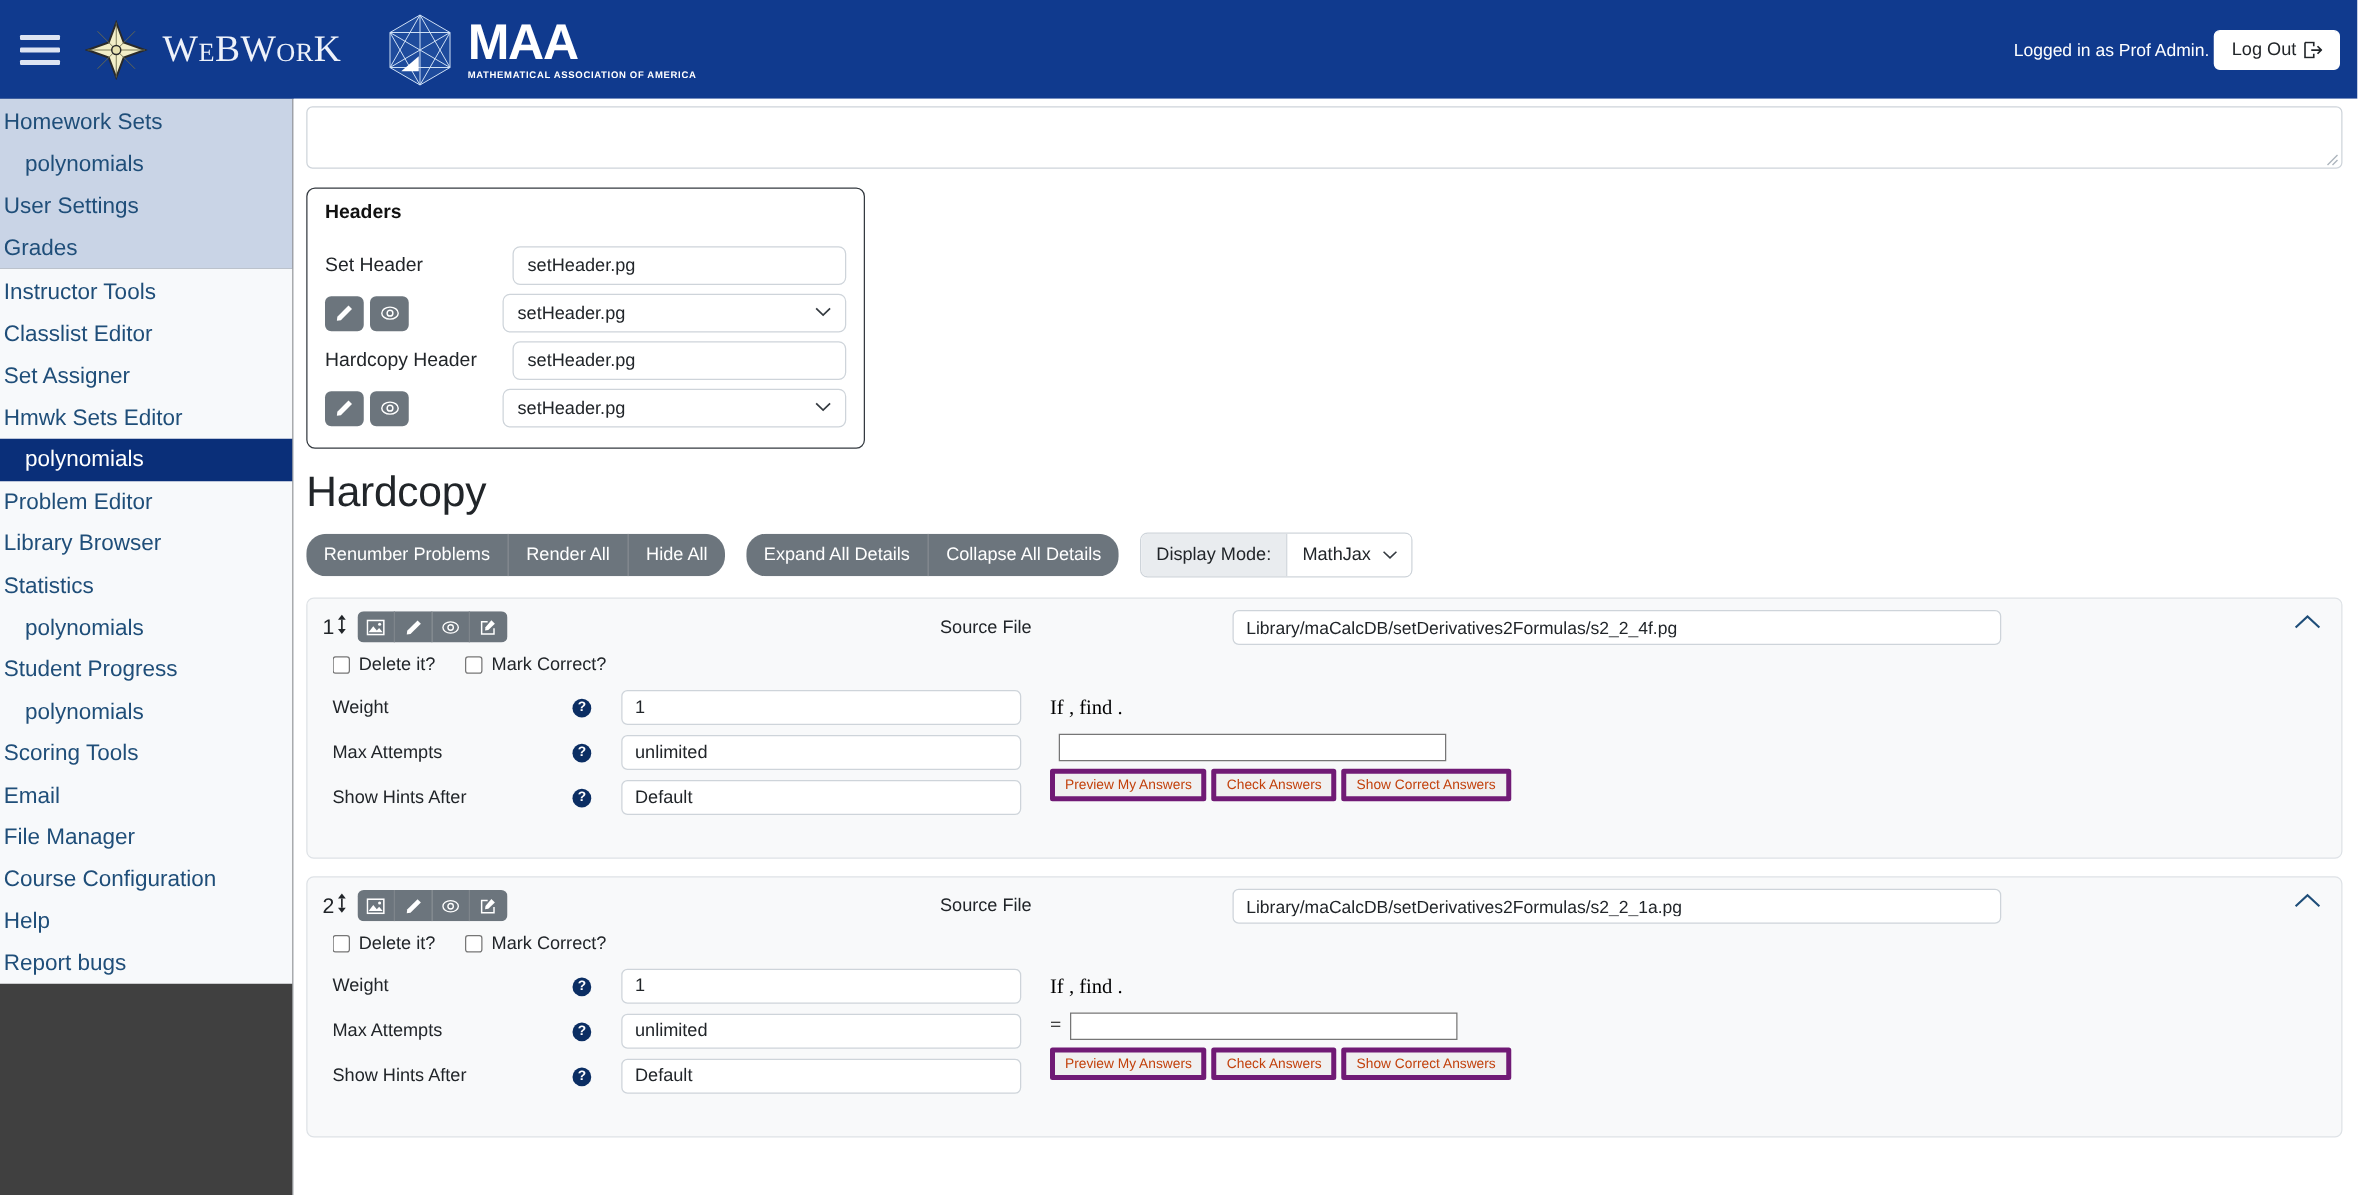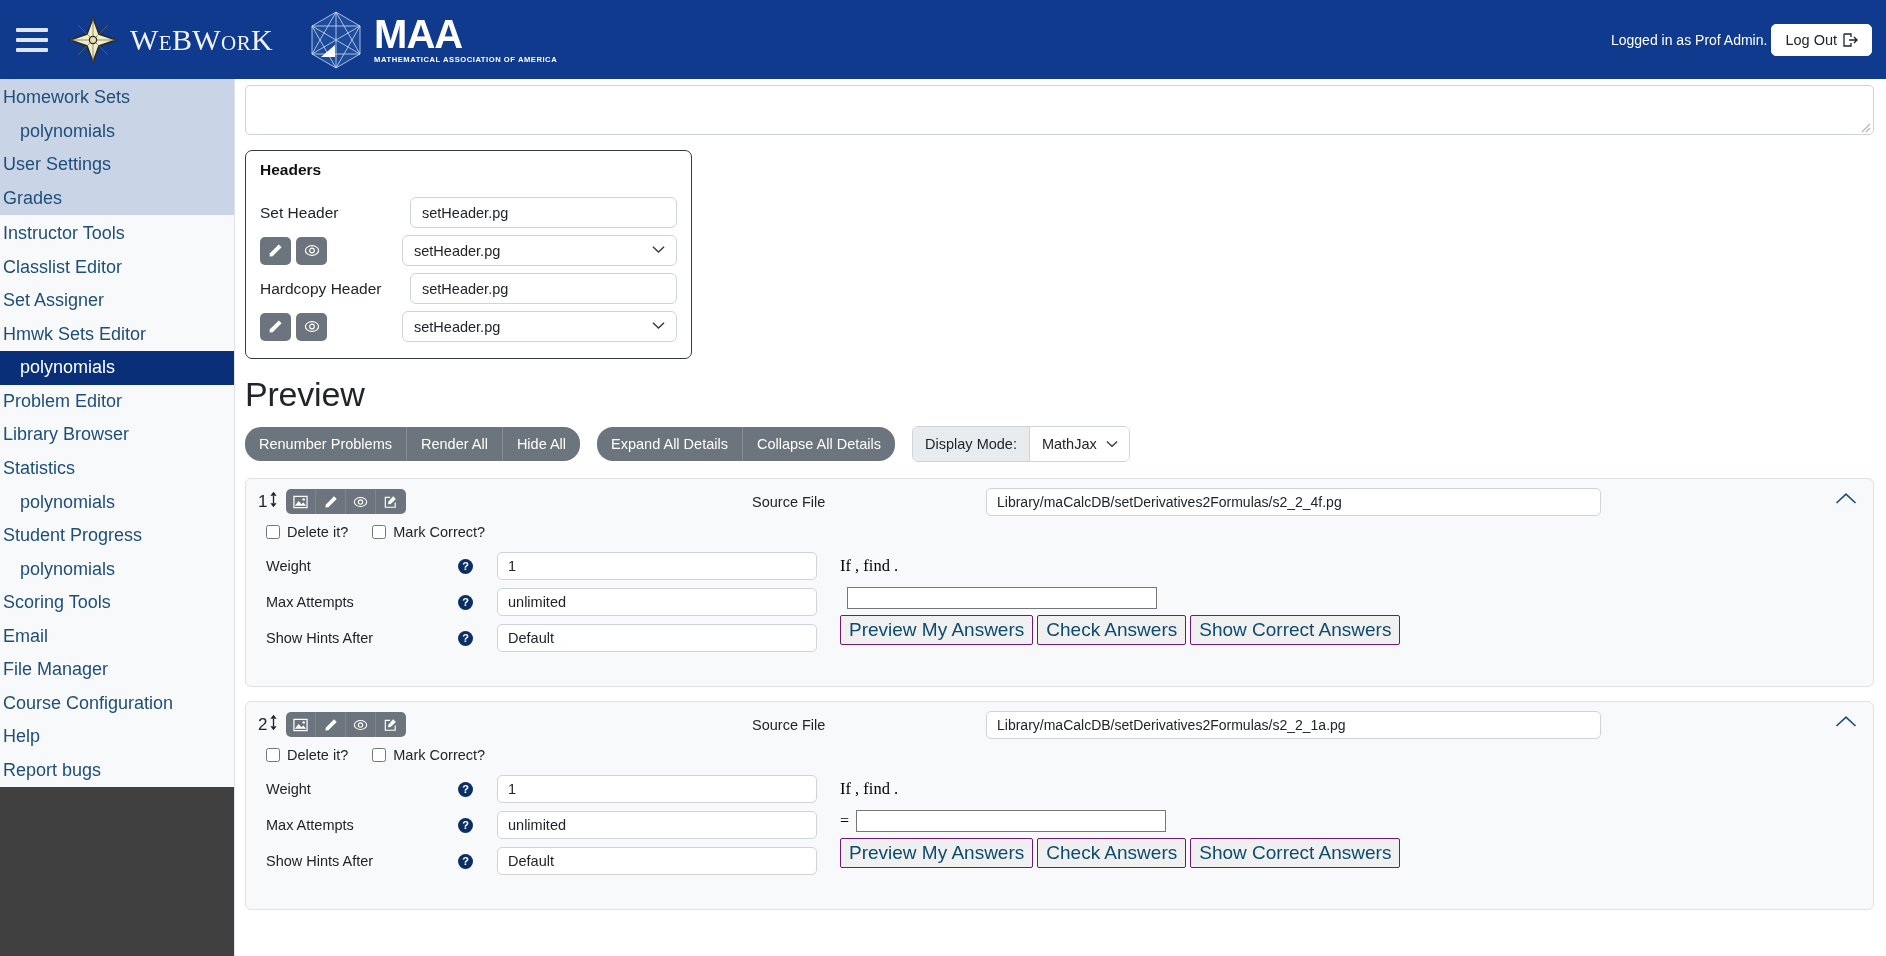--- a/index.html
+++ b/index.html
@@ -393,25 +393,25 @@
     border: 1px solid #767676;
     border-radius: 0;
     background: #ffffff;
     padding: 2px 4px;
     font-size: 13px;
     font-family: "Liberation Sans", sans-serif;
   }
   .ans-btn-row { display: flex; gap: 4px; }
   .ans-btn {
     background: #f0f0f0;
-    border: 1px solid #701a75;
+    border: 4px solid #701a75;
     border-radius: 2px;
     padding: 3px 8px;
-    font-size: 19px;
-    color: #0c4a6e;
+    font-size: 11px;
+    color: #c2410c;
     cursor: pointer;
     font-family: "Liberation Sans", sans-serif;
     white-space: nowrap;
   }
 </style>
 </head>
 <body>
 
 <div class="topbar">
   <div class="hamburger">
@@ -550,21 +550,21 @@
           <select class="hdr-select">
             <option>setHeader.pg</option>
           </select>
           <svg class="sel-chevron" width="13" height="9" viewBox="0 0 14 9">
             <path d="M1 1.5 L7 7.2 L13 1.5" fill="none" stroke="#343a40" stroke-width="1.5"></path>
           </svg>
         </div>
       </div>
     </section>
 
-    <h1 class="problems-h1">Preview</h1>
+    <h1 class="problems-h1">Hardcopy</h1>
 
     <div class="prob-toolbar">
       <div class="btn-group">
         <button class="tb-btn">Renumber Problems</button>
         <button class="tb-btn">Render All</button>
         <button class="tb-btn">Hide All</button>
       </div>
       <div class="btn-group">
         <button class="tb-btn">Expand All Details</button>
         <button class="tb-btn">Collapse All Details</button>

